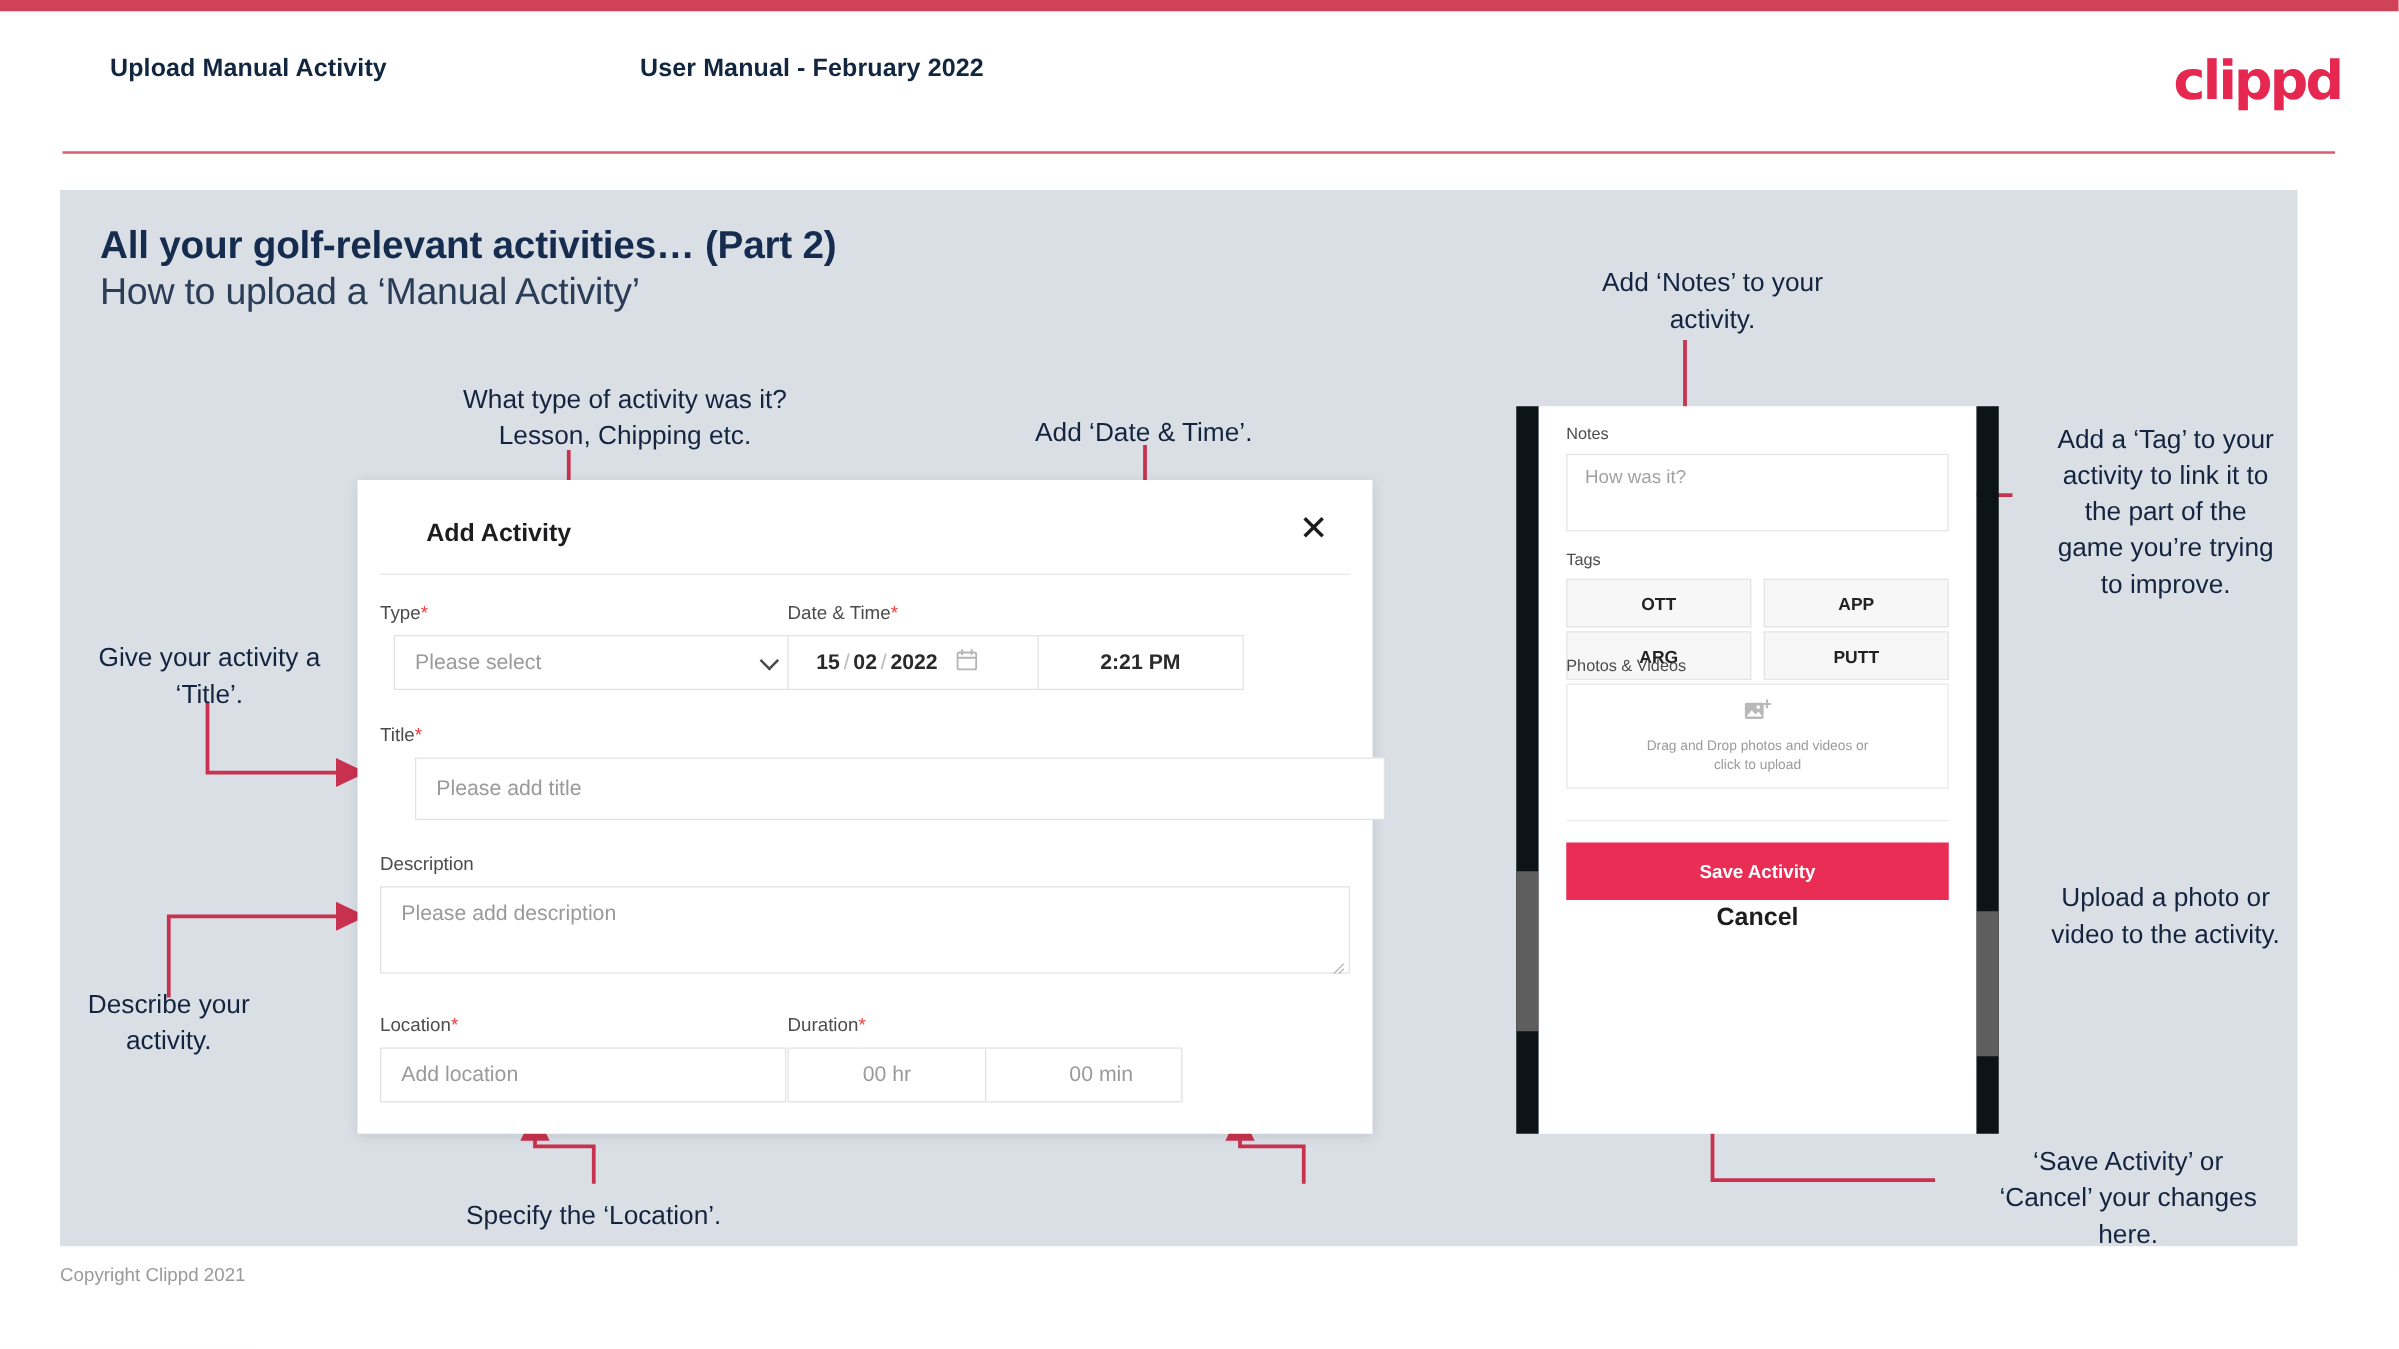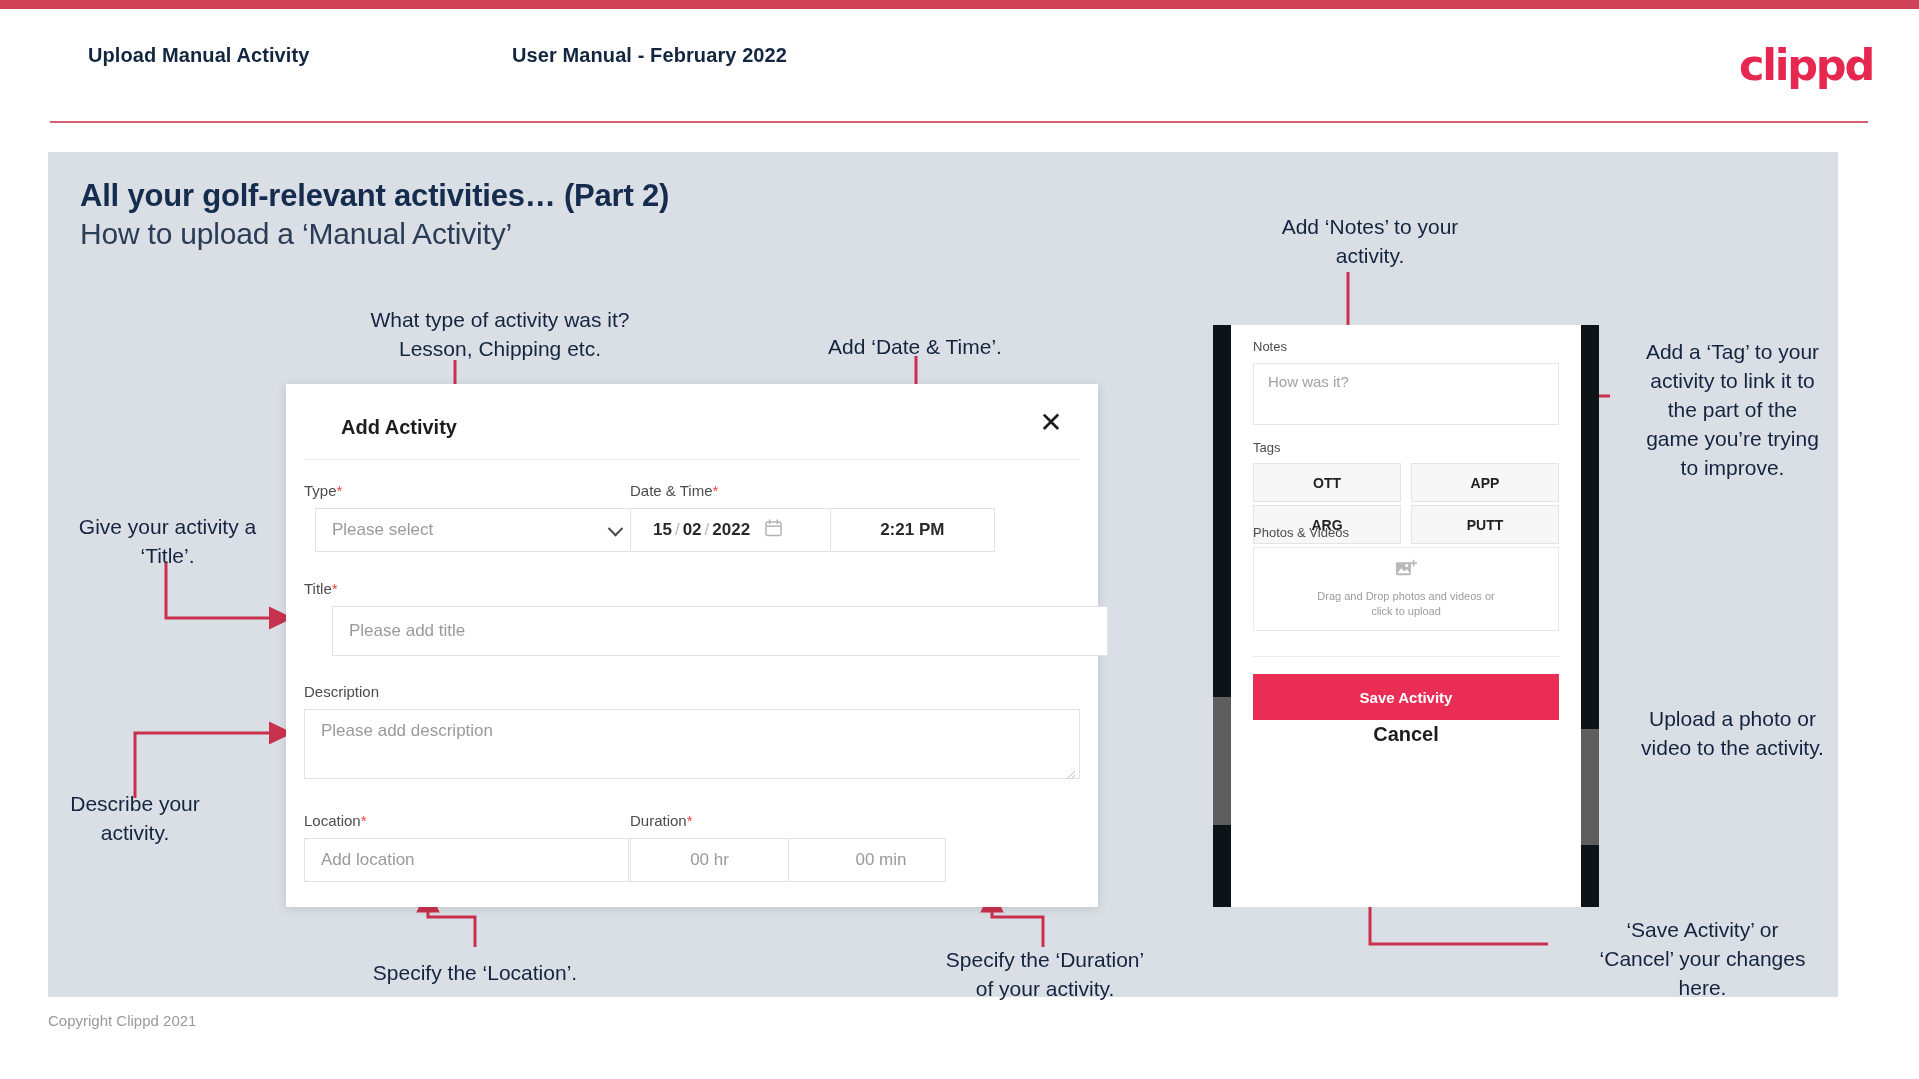--- a/index.html
+++ b/index.html
@@ -211,22 +211,20 @@
   <div class="anno" style="left:790px; top:332px; width:250px; white-space:pre-line;">Add ‘Date &amp; Time’.</div>
 
   <div class="anno" style="left:40px; top:512px; width:255px; white-space:pre-line;">Give your activity a
 ‘Title’.</div>
 
   <div class="anno" style="left:40px; top:789px; width:190px; white-space:pre-line;">Describe your
 activity.</div>
 
   <div class="anno" style="left:330px; top:958px; width:290px; white-space:pre-line;">Specify the ‘Location’.</div>
 
-  <div class="anno" style="left:910px; top:945px; width:270px; white-space:pre-line;">Specify the ‘Duration’
-of your activity.</div>
 
   <div class="anno" style="left:1230px; top:212px; width:280px; white-space:pre-line;">Add ‘Notes’ to your
 activity.</div>
 
   <div class="anno" style="left:1615px; top:337px; width:235px; white-space:pre-line;">Add a ‘Tag’ to your
 activity to link it to
 the part of the
 game you’re trying
 to improve.</div>
 

